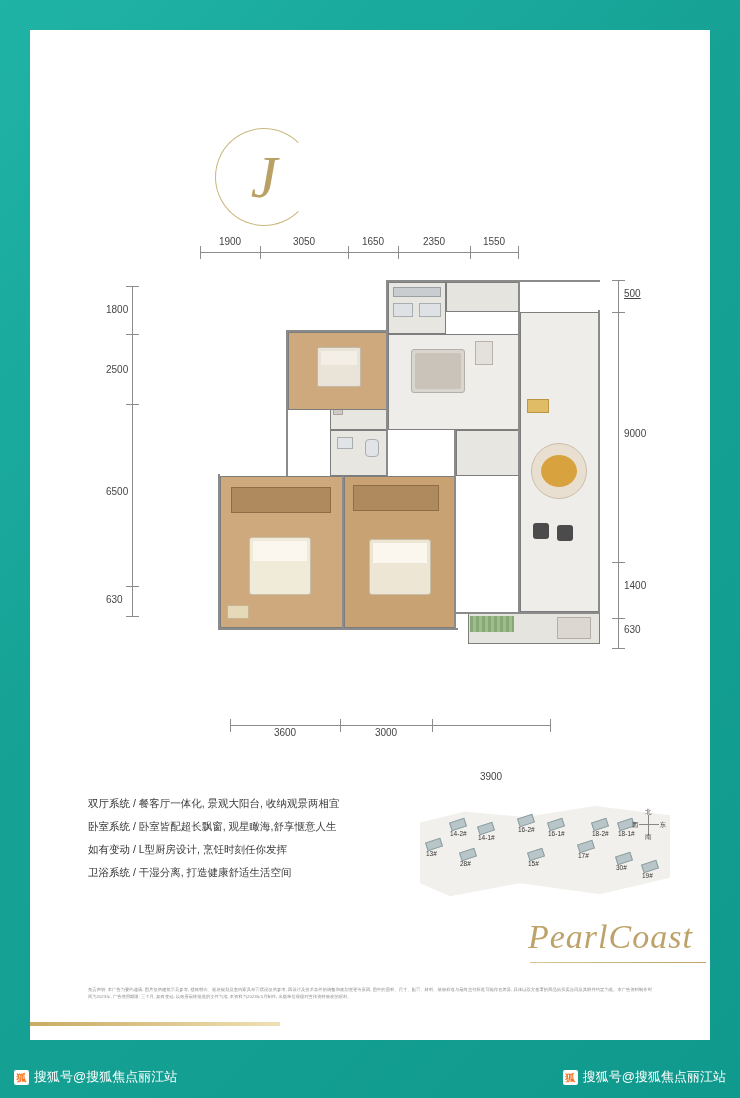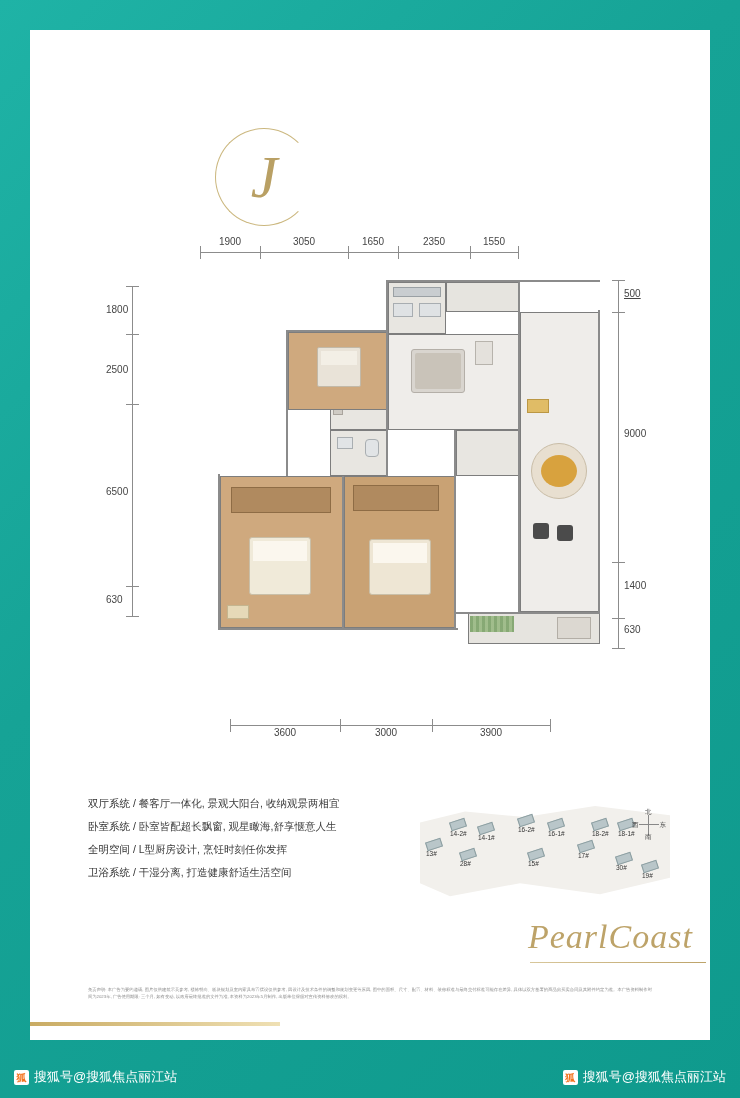--- a/index.html
+++ b/index.html
@@ -234,21 +234,21 @@
     <div class="bot-chain">
       <div class="tick" style="left:50px;"></div>
       <div class="tick" style="left:160px;"></div>
       <div class="tick" style="left:252px;"></div>
       <div class="tick" style="left:370px;"></div>
       <div class="seg" style="left:50px;width:110px;"></div>
       <div class="seg" style="left:160px;width:92px;"></div>
       <div class="seg" style="left:252px;width:118px;"></div>
       <div class="lbl" style="left:50px;width:110px;">3600</div>
       <div class="lbl" style="left:160px;width:92px;">3000</div>
-      <div class="lbl" style="left:252px;width:118px;">3900</div>
+      <div class="lbl" style="left:252px;width:118px;margin-top:44px;">3900</div>
     </div>
 
     <div class="fp">
 
       <div class="room floor-tile" style="left:208px;top:2px;width:58px;height:52px;">
         <div style="position:absolute;left:4px;top:4px;width:48px;height:10px;background:#c9cdd0;border:1px solid #9aa0a4;"></div>
         <div style="position:absolute;left:4px;top:20px;width:20px;height:14px;background:#dfe2e4;border:1px solid #a8adb1;"></div>
         <div style="position:absolute;left:30px;top:20px;width:22px;height:14px;background:#dfe2e4;border:1px solid #a8adb1;"></div>
       </div>
 
@@ -320,21 +320,21 @@
   <div class="features">
     <div class="feat-row">
       <span class="k">双厅系统 /</span>
       <span>餐客厅一体化, 景观大阳台, 收纳观景两相宜</span>
     </div>
     <div class="feat-row">
       <span class="k">卧室系统 /</span>
       <span>卧室皆配超长飘窗, 观星瞰海,舒享惬意人生</span>
     </div>
     <div class="feat-row">
-      <span class="k">全明空间 /</span>
+      <span class="k">如有变动 /</span>
       <span>L型厨房设计, 烹饪时刻任你发挥</span>
     </div>
     <div class="feat-row">
       <span class="k">卫浴系统 /</span>
       <span>干湿分离, 打造健康舒适生活空间</span>
     </div>
   </div>
 
   <div class="sitemap">
     <div class="sitemap-bg"></div>

